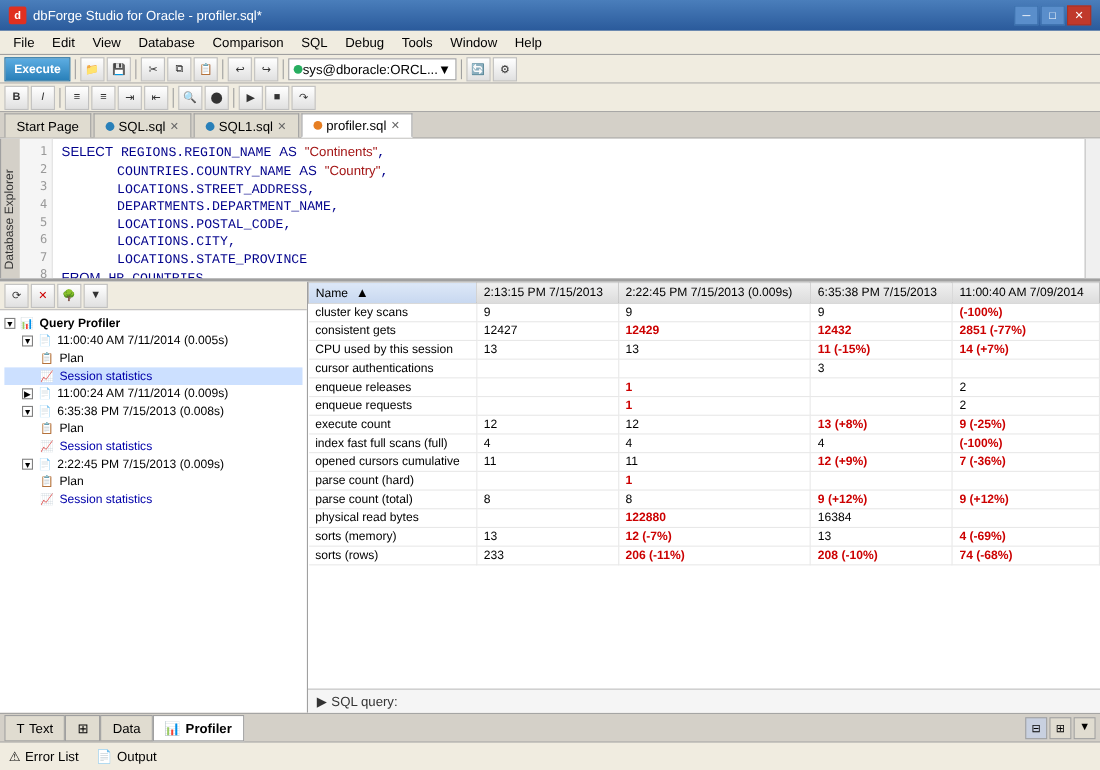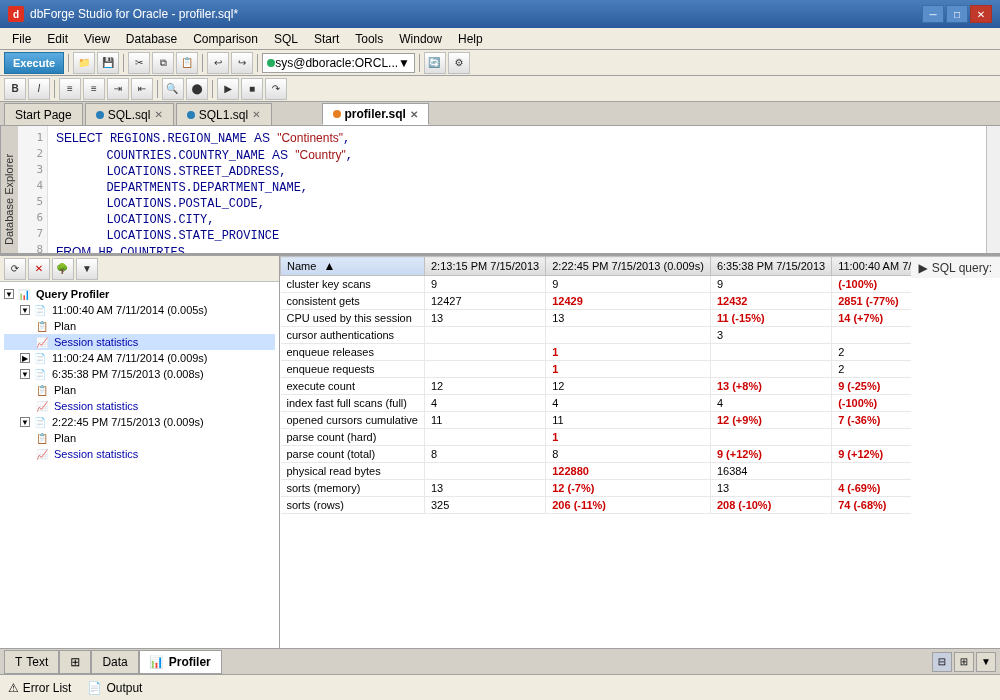--- a/index.html
+++ b/index.html
@@ -76,22 +76,21 @@
     }
     .tab {
       height: 22px; padding: 0 10px;
       background: #e0dcd0; border: 1px solid #a0a0a0;
       border-bottom: none; cursor: pointer;
       display: flex; align-items: center; gap: 4px;
       font-size: 11px; margin-right: 2px; justify-content: center;
     }
     .tab.active {
       background: #fff; border-bottom: 1px solid #fff;
-      font-weight: bold;
-      margin-left: 48px;
+      font-weight: normal;
     }
     .tab-close { font-size: 10px; cursor: pointer; color: #666; }
     .tab-icon { width: 8px; height: 8px; border-radius: 50%; background: #e67e22; }
     .tab-icon.blue { background: #2980b9; }
 
     
     .sql-editor {
       background: #fff;
       flex: 0 0 130px;
       border-bottom: 3px solid #a0a0a0;
@@ -151,20 +150,21 @@
     .tree-icon { width: 14px; height: 14px; display: inline-flex; align-items: center; justify-content: center; font-size: 10px; }
     .tree-label { font-size: 11px; color: #000; }
     .tree-label.bold { font-weight: bold; }
     .tree-label.blue { color: #0000aa; }
 
     
     .right-panel {
       flex: 1;
       background: #fff;
       display: flex;
+      flex-direction: column;
       overflow: hidden;
     }
     .profiler-table { flex: 1; overflow: auto; }
     table { width: 100%; border-collapse: collapse; }
     th {
       background: linear-gradient(to bottom, #f0f0f0, #dcdcdc);
       border: 1px solid #c0c0c0;
       padding: 2px 6px;
       text-align: left;
       font-size: 11px;
@@ -273,21 +273,21 @@
   </div>
 </div>
 
 <div class="menu-bar">
   <span class="menu-item">File</span>
   <span class="menu-item">Edit</span>
   <span class="menu-item">View</span>
   <span class="menu-item">Database</span>
   <span class="menu-item">Comparison</span>
   <span class="menu-item">SQL</span>
-  <span class="menu-item">Start</span>
+  <span class="menu-item">Debug</span>
   <span class="menu-item">Tools</span>
   <span class="menu-item">Window</span>
   <span class="menu-item">Help</span>
 </div>
 
 <div class="toolbar">
   <button class="execute-btn">Execute</button>
   <span class="toolbar-sep"></span>
   <div class="toolbar-btn">📁</div>
   <div class="toolbar-btn">💾</div>
@@ -532,21 +532,21 @@
             </tr>
             <tr>
               <td>sorts (memory)</td>
               <td>13</td>
               <td class="val-red">12 (-7%)</td>
               <td>13</td>
               <td class="val-red">4 (-69%)</td>
             </tr>
             <tr>
               <td>sorts (rows)</td>
-              <td>325</td>
+              <td>233</td>
               <td class="val-red">206 (-11%)</td>
               <td class="val-red">208 (-10%)</td>
               <td class="val-red">74 (-68%)</td>
             </tr>
           </tbody>
         </table>
       </div>
       <div class="sql-query-bar">
         <span style="margin-right:4px;">▶</span>
         <span>SQL query:</span>

